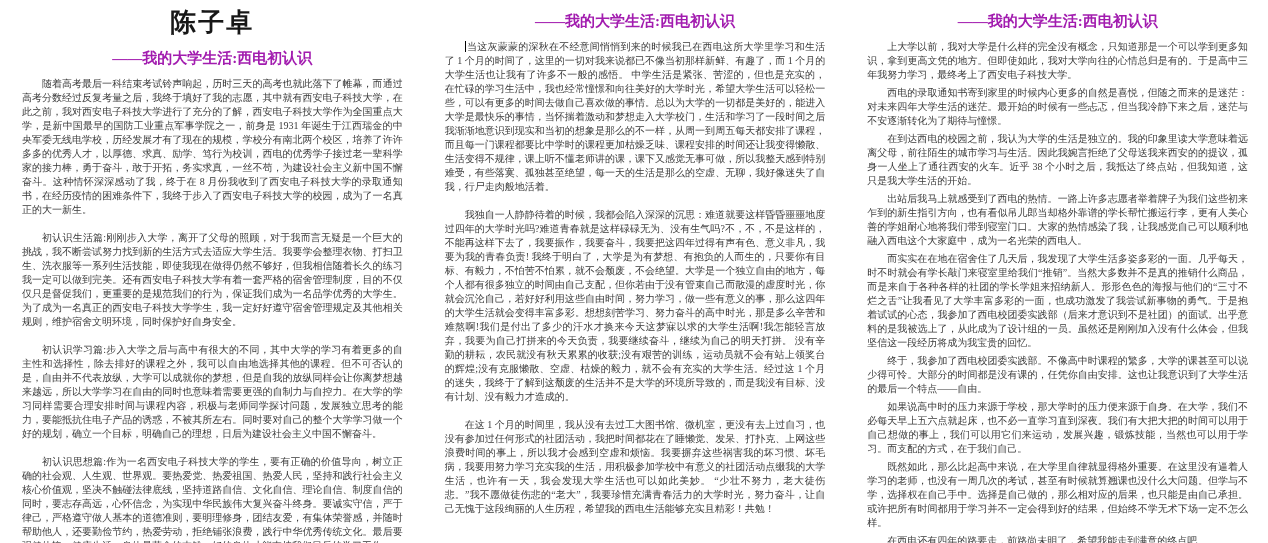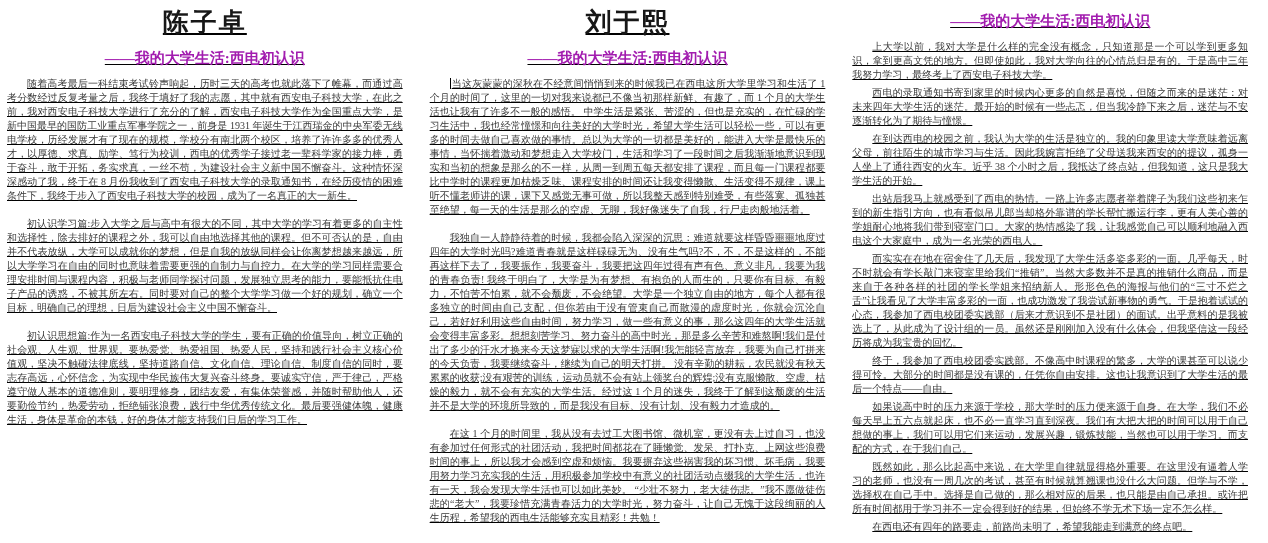--- a/index.html
+++ b/index.html
@@ -14,23 +14,22 @@
     font-family: "Liberation Serif", "DejaVu Serif", serif;
   }
   .row {
     display: flex;
     width: 100%;
     height: 100%;
   }
   .doc {
     width: 33.3333%;
     box-sizing: border-box;
-    padding: 3px 20px 0 7px;
+    padding: 3px 20px 0 22px;
     background: #ffffff;
-    text-decoration: underline;
   }
   .title {
     font-size: 26px;
     font-weight: bold;
     text-align: center;
     margin: 2px 0 0 0;
     color: #171717;
     letter-spacing: 2px;
   }
   .subtitle {
@@ -70,27 +69,27 @@
 </head>
 <body>
 
 <div class="row">
 
   <section class="doc">
     <h1 class="title">陈子卓</h1>
     <h2 class="subtitle">——我的大学生活:西电初认识</h2>
     <div class="body">
         <p>随着高考最后一科结束考试铃声响起，历时三天的高考也就此落下了帷幕，而通过高考分数经过反复考量之后，我终于填好了我的志愿，其中就有西安电子科技大学，在此之前，我对西安电子科技大学进行了充分的了解，西安电子科技大学作为全国重点大学，是新中国最早的国防工业重点军事学院之一，前身是 1931 年诞生于江西瑞金的中央军委无线电学校，历经发展才有了现在的规模，学校分有南北两个校区，培养了许许多多的优秀人才，以厚德、求真、励学、笃行为校训，西电的优秀学子接过老一辈科学家的接力棒，勇于奋斗，敢于开拓，务实求真，一丝不苟，为建设社会主义新中国不懈奋斗。这种情怀深深感动了我，终于在 8 月份我收到了西安电子科技大学的录取通知书，在经历疫情的困难条件下，我终于步入了西安电子科技大学的校园，成为了一名真正的大一新生。</p>
+        <p>初认识生活篇:刚刚步入大学，离开了父母的照顾，对于我而言无疑是一个巨大的挑战，我不断尝试努力找到新的生活方式去适应大学生活。我要学会整理衣物、打扫卫生、洗衣服等一系列生活技能，即使我现在做得仍然不够好，但我相信随着长久的练习我一定可以做到完美。还有西安电子科技大学有着一套严格的宿舍管理制度，目的不仅仅只是督促我们，更重要的是规范我们的行为，保证我们成为一名品学优秀的大学生。为了成为一名真正的西安电子科技大学学生，我一定好好遵守宿舍管理规定及其他相关规则，维护宿舍文明环境，同时保护好自身安全。</p>
         <p>初认识学习篇:步入大学之后与高中有很大的不同，其中大学的学习有着更多的自主性和选择性，除去排好的课程之外，我可以自由地选择其他的课程。但不可否认的是，自由并不代表放纵，大学可以成就你的梦想，但是自我的放纵同样会让你离梦想越来越远，所以大学学习在自由的同时也意味着需要更强的自制力与自控力。在大学的学习同样需要合理安排时间与课程内容，积极与老师同学探讨问题，发展独立思考的能力，要能抵抗住电子产品的诱惑，不被其所左右。同时要对自己的整个大学学习做一个好的规划，确立一个目标，明确自己的理想，日后为建设社会主义中国不懈奋斗。</p>
         <p>初认识思想篇:作为一名西安电子科技大学的学生，要有正确的价值导向，树立正确的社会观、人生观、世界观。要热爱党、热爱祖国、热爱人民，坚持和践行社会主义核心价值观，坚决不触碰法律底线，坚持道路自信、文化自信、理论自信、制度自信的同时，要志存高远，心怀信念，为实现中华民族伟大复兴奋斗终身。要诚实守信，严于律己，严格遵守做人基本的道德准则，要明理修身，团结友爱，有集体荣誉感，并随时帮助他人，还要勤俭节约，热爱劳动，拒绝铺张浪费，践行中华优秀传统文化。最后要强健体魄，健康生活，身体是革命的本钱，好的身体才能支持我们日后的学习工作。</p>
       </div>
   </section>
 
   <section class="doc">
-    <h1 class="title">刘于熙</h1>
     <h2 class="subtitle">——我的大学生活:西电初认识</h2>
     <div class="body">
         <p><span class="caret"></span>当这灰蒙蒙的深秋在不经意间悄悄到来的时候我已在西电这所大学里学习和生活了 1 个月的时间了，这里的一切对我来说都已不像当初那样新鲜、有趣了，而 1 个月的大学生活也让我有了许多不一般的感悟。 中学生活是紧张、苦涩的，但也是充实的，在忙碌的学习生活中，我也经常憧憬和向往美好的大学时光，希望大学生活可以轻松一些，可以有更多的时间去做自己喜欢做的事情。总以为大学的一切都是美好的，能进入大学是最快乐的事情，当怀揣着激动和梦想走入大学校门，生活和学习了一段时间之后我渐渐地意识到现实和当初的想象是那么的不一样，从周一到周五每天都安排了课程，而且每一门课程都要比中学时的课程更加枯燥乏味、课程安排的时间还让我变得懒散、生活变得不规律，课上听不懂老师讲的课，课下又感觉无事可做，所以我整天感到特别难受，有些落寞、孤独甚至绝望，每一天的生活是那么的空虚、无聊，我好像迷失了自我，行尸走肉般地活着。</p>
         <p>我独自一人静静待着的时候，我都会陷入深深的沉思：难道就要这样昏昏噩噩地度过四年的大学时光吗?难道青春就是这样碌碌无为、没有生气吗?不，不，不是这样的，不能再这样下去了，我要振作，我要奋斗，我要把这四年过得有声有色、意义非凡，我要为我的青春负责! 我终于明白了，大学是为有梦想、有抱负的人而生的，只要你有目标、有毅力，不怕苦不怕累，就不会颓废，不会绝望。大学是一个独立自由的地方，每个人都有很多独立的时间由自己支配，但你若由于没有管束自己而散漫的虚度时光，你就会沉沦自己，若好好利用这些自由时间，努力学习，做一些有意义的事，那么这四年的大学生活就会变得丰富多彩。想想刻苦学习、努力奋斗的高中时光，那是多么辛苦和难熬啊!我们是付出了多少的汗水才换来今天这梦寐以求的大学生活啊!我怎能轻言放弃，我要为自己打拼来的今天负责，我要继续奋斗，继续为自己的明天打拼。 没有辛勤的耕耘，农民就没有秋天累累的收获;没有艰苦的训练，运动员就不会有站上领奖台的辉煌;没有克服懒散、空虚、枯燥的毅力，就不会有充实的大学生活。经过这 1 个月的迷失，我终于了解到这颓废的生活并不是大学的环境所导致的，而是我没有目标、没有计划、没有毅力才造成的。</p>
         <p>在这 1 个月的时间里，我从没有去过工大图书馆、微机室，更没有去上过自习，也没有参加过任何形式的社团活动，我把时间都花在了睡懒觉、发呆、打扑克、上网这些浪费时间的事上，所以我才会感到空虚和烦恼。我要摒弃这些祸害我的坏习惯、坏毛病，我要用努力学习充实我的生活，用积极参加学校中有意义的社团活动点缀我的大学生活，也许有一天，我会发现大学生活也可以如此美妙。 “少壮不努力，老大徒伤悲。”我不愿做徒伤悲的“老大”，我要珍惜充满青春活力的大学时光，努力奋斗，让自己无愧于这段绚丽的人生历程，希望我的西电生活能够充实且精彩！共勉！</p>
       </div>
   </section>
 
   <section class="doc">
     <h2 class="subtitle">——我的大学生活:西电初认识</h2>

